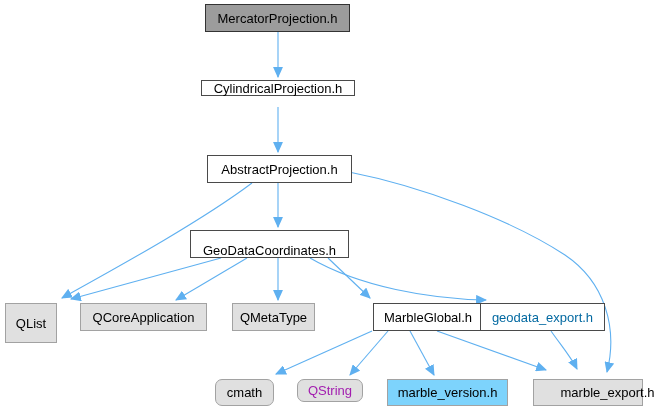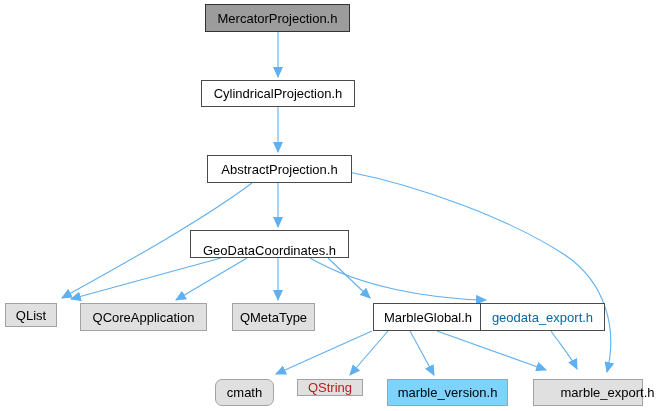--- a/index.html
+++ b/index.html
@@ -65,48 +65,48 @@
       <path d="M372,331 L276,374" fill="none" stroke="#5fb0f0" stroke-width="1.1" marker-end="url(#arrow)"></path>
       <path d="M388,331 L350,375" fill="none" stroke="#5fb0f0" stroke-width="1.1" marker-end="url(#arrow)"></path>
       <path d="M410,331 L434,375" fill="none" stroke="#5fb0f0" stroke-width="1.1" marker-end="url(#arrow)"></path>
       <path d="M437,331 L546,370" fill="none" stroke="#5fb0f0" stroke-width="1.1" marker-end="url(#arrow)"></path>
       <path d="M551,331 C560,344 571,357 577,369" fill="none" stroke="#5fb0f0" stroke-width="1.1" marker-end="url(#arrow)"></path>
     </svg>
   <div id="node-layer">
       <div class="node focus" style="left: 205px; top: 4px; width: 145px; height: 28px; background: rgb(156, 156, 156); border-color: rgb(51, 51, 51); color: rgb(0, 0, 0);">
         <span class="node-label">MercatorProjection.h</span>
       </div>
-      <div class="node doc" style="left: 201px; top: 80px; width: 154px; height: 27px; background: rgb(255, 255, 255); border-color: rgb(74, 74, 74); color: rgb(0, 0, 0);">
+      <div class="node doc" style="left: 201px; top: 80px; width: 154px; height: 16px; background: rgb(255, 255, 255); border-color: rgb(74, 74, 74); color: rgb(0, 0, 0);">
         <span class="node-label">CylindricalProjection.h</span>
       </div>
       <div class="node doc" style="left: 207px; top: 155px; width: 145px; height: 28px; background: rgb(255, 255, 255); border-color: rgb(74, 74, 74); color: rgb(0, 0, 0);">
         <span class="node-label">AbstractProjection.h</span>
       </div>
       <div class="node doc" style="left: 190px; top: 230px; width: 159px; height: 28px; background: rgb(255, 255, 255); border-color: rgb(74, 74, 74); color: rgb(0, 0, 0); align-items: flex-end;">
         <span class="node-label">GeoDataCoordinates.h</span>
       </div>
-      <div class="node leaf" style="left: 5px; top: 303px; width: 52px; height: 24px; background: rgb(224, 224, 224); border-color: rgb(162, 162, 162); color: rgb(0, 0, 0);">
+      <div class="node leaf" style="left: 5px; top: 303px; width: 52px; height: 40px; background: rgb(224, 224, 224); border-color: rgb(162, 162, 162); color: rgb(0, 0, 0);">
         <span class="node-label">QList</span>
       </div>
       <div class="node leaf" style="left: 80px; top: 303px; width: 127px; height: 28px; background: rgb(224, 224, 224); border-color: rgb(162, 162, 162); color: rgb(0, 0, 0);">
         <span class="node-label">QCoreApplication</span>
       </div>
       <div class="node leaf" style="left: 232px; top: 303px; width: 83px; height: 28px; background: rgb(224, 224, 224); border-color: rgb(162, 162, 162); color: rgb(0, 0, 0);">
         <span class="node-label">QMetaType</span>
       </div>
       <div class="node doc" style="left: 345px; top: 303px; width: 110px; height: 28px; background: rgb(255, 255, 255); border-color: rgb(74, 74, 74); color: rgb(0, 0, 0); margin-left: 28px;">
         <span class="node-label">MarbleGlobal.h</span>
       </div>
       <div class="node doc" style="left: 480px; top: 303px; width: 125px; height: 28px; background: rgb(255, 255, 255); border-color: rgb(74, 74, 74); color: #0369a1;">
         <span class="node-label">geodata_export.h</span>
       </div>
       <div class="node leaf" style="left: 215px; top: 379px; width: 59px; height: 27px; background: rgb(224, 224, 224); border-color: rgb(162, 162, 162); color: rgb(0, 0, 0); border-radius: 7px;">
         <span class="node-label">cmath</span>
       </div>
-      <div class="node leaf" style="left: 297px; top: 379px; width: 66px; height: 17px; background: rgb(224, 224, 224); border-color: rgb(162, 162, 162); color: #b91c1c;">
+      <div class="node leaf" style="left: 297px; top: 379px; width: 66px; height: 23px; background: rgb(224, 224, 224); border-color: rgb(162, 162, 162); color: #a21caf; border-radius: 7px;">
         <span class="node-label">QString</span>
       </div>
       <div class="node leaf" style="left: 387px; top: 379px; width: 121px; height: 27px; background: #7dd3fc; border-color: rgb(162, 162, 162); color: rgb(0, 0, 0);">
         <span class="node-label">marble_version.h</span>
       </div>
       <div class="node leaf" style="left: 533px; top: 379px; width: 110px; height: 27px; background: rgb(224, 224, 224); border-color: rgb(162, 162, 162); color: rgb(0, 0, 0); padding-left: 39px;">
         <span class="node-label">marble_export.h</span>
       </div>
     </div>
 </div>

